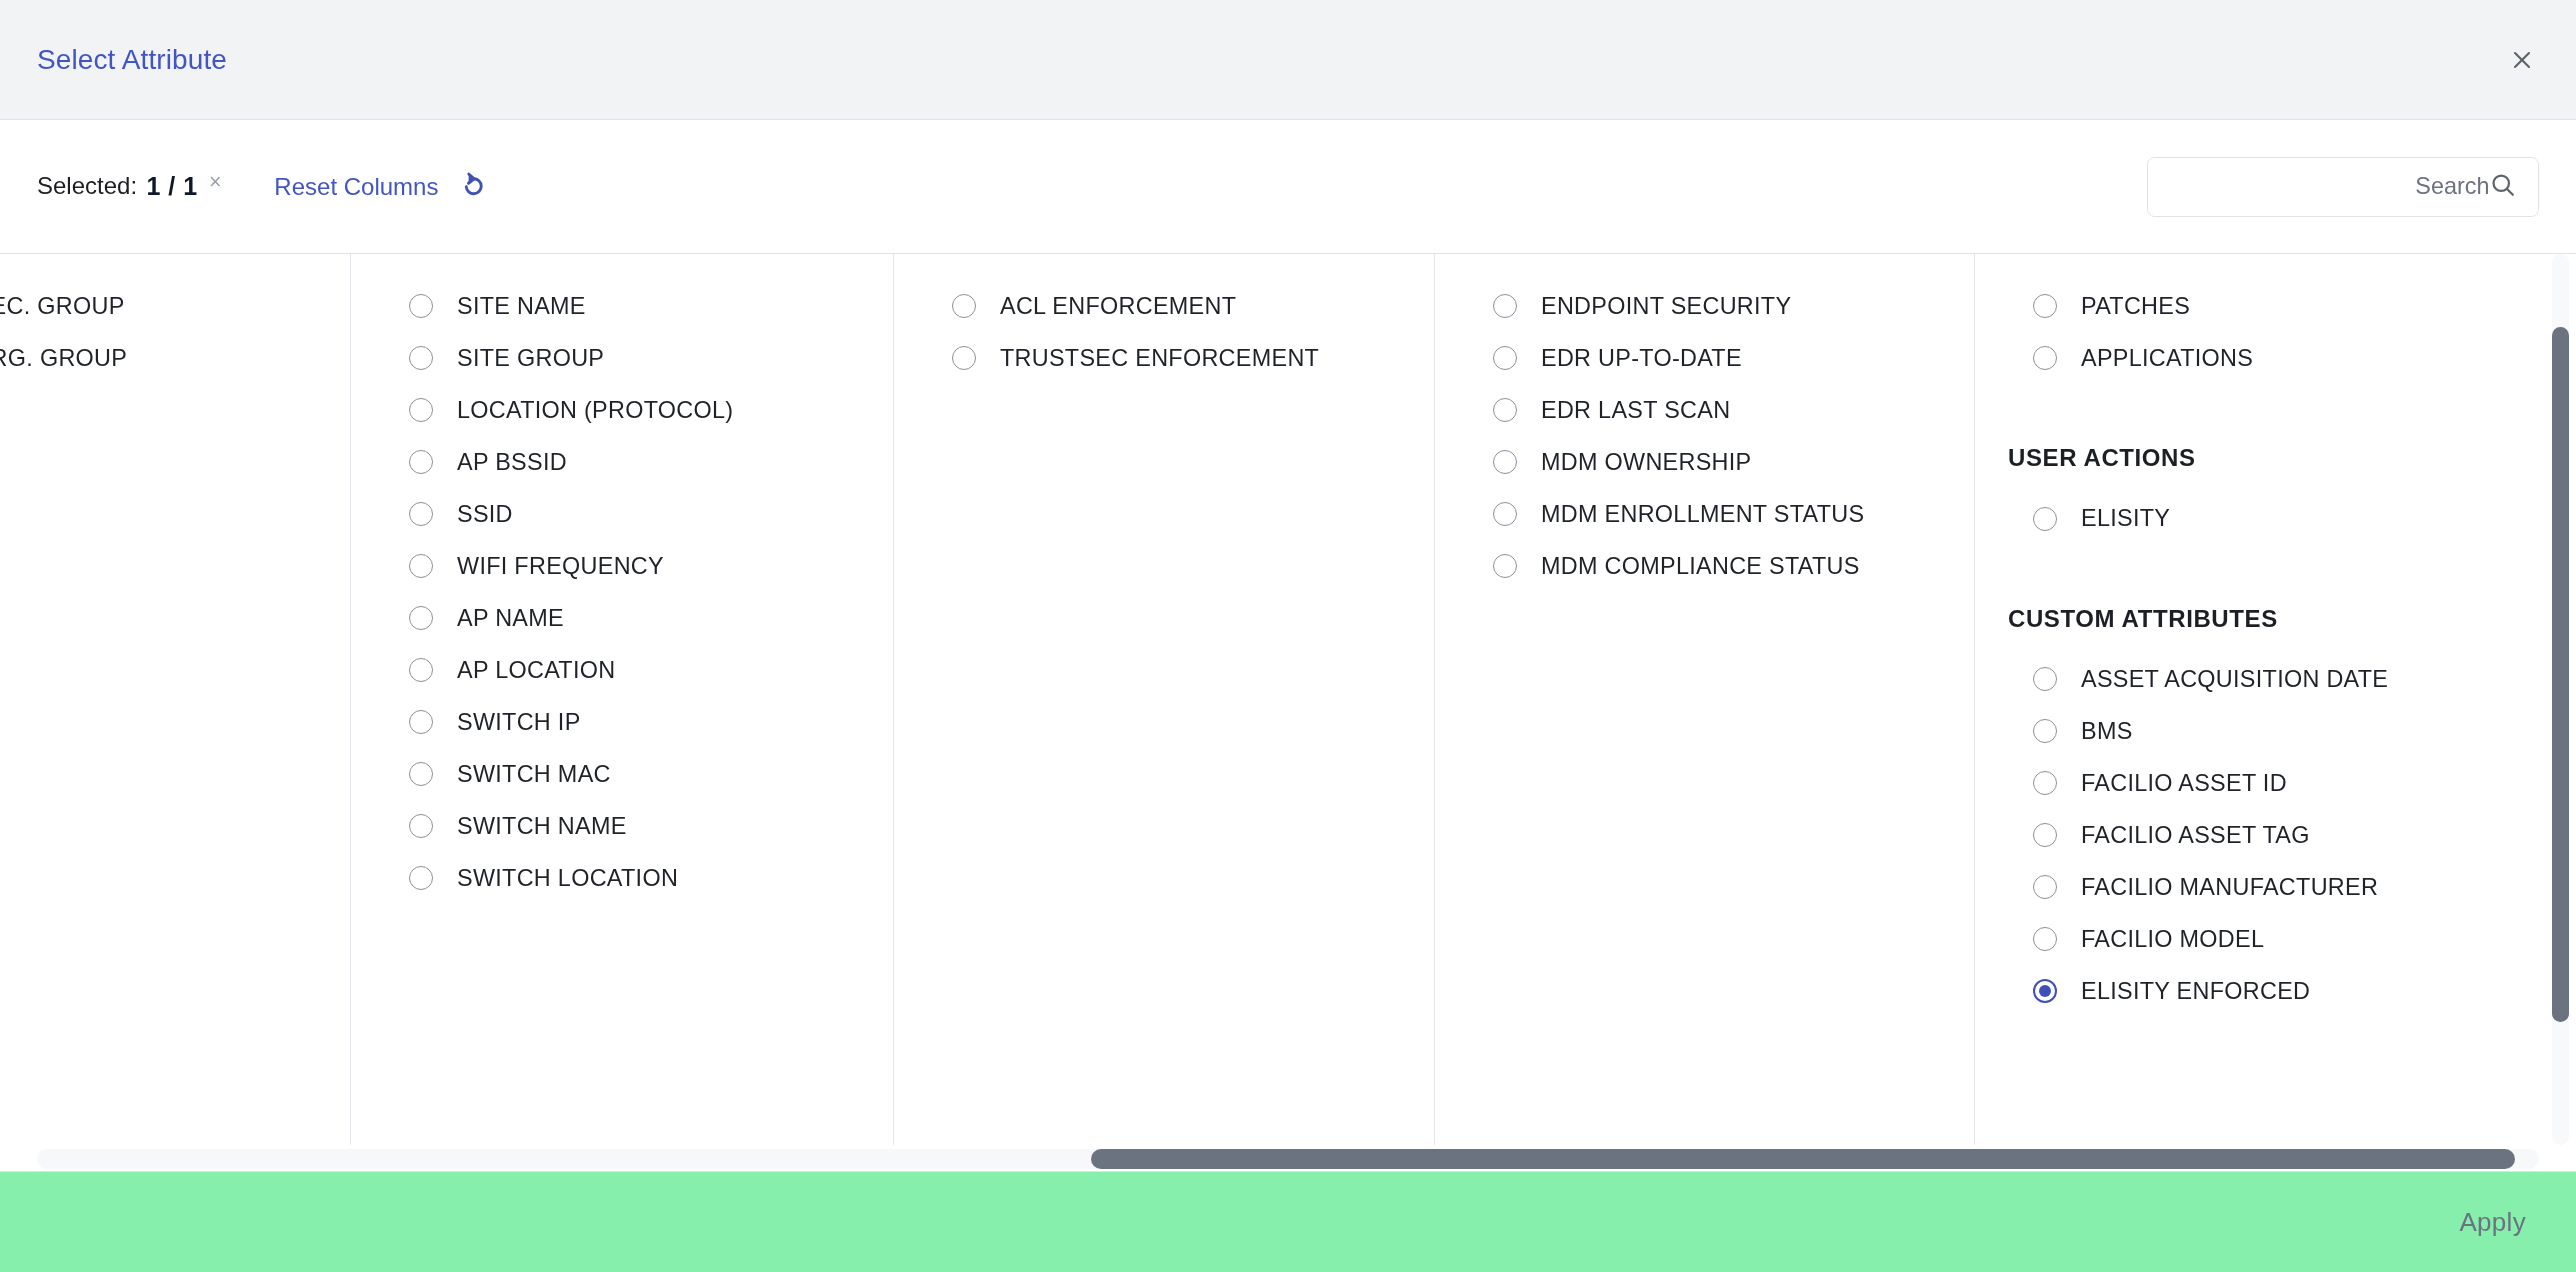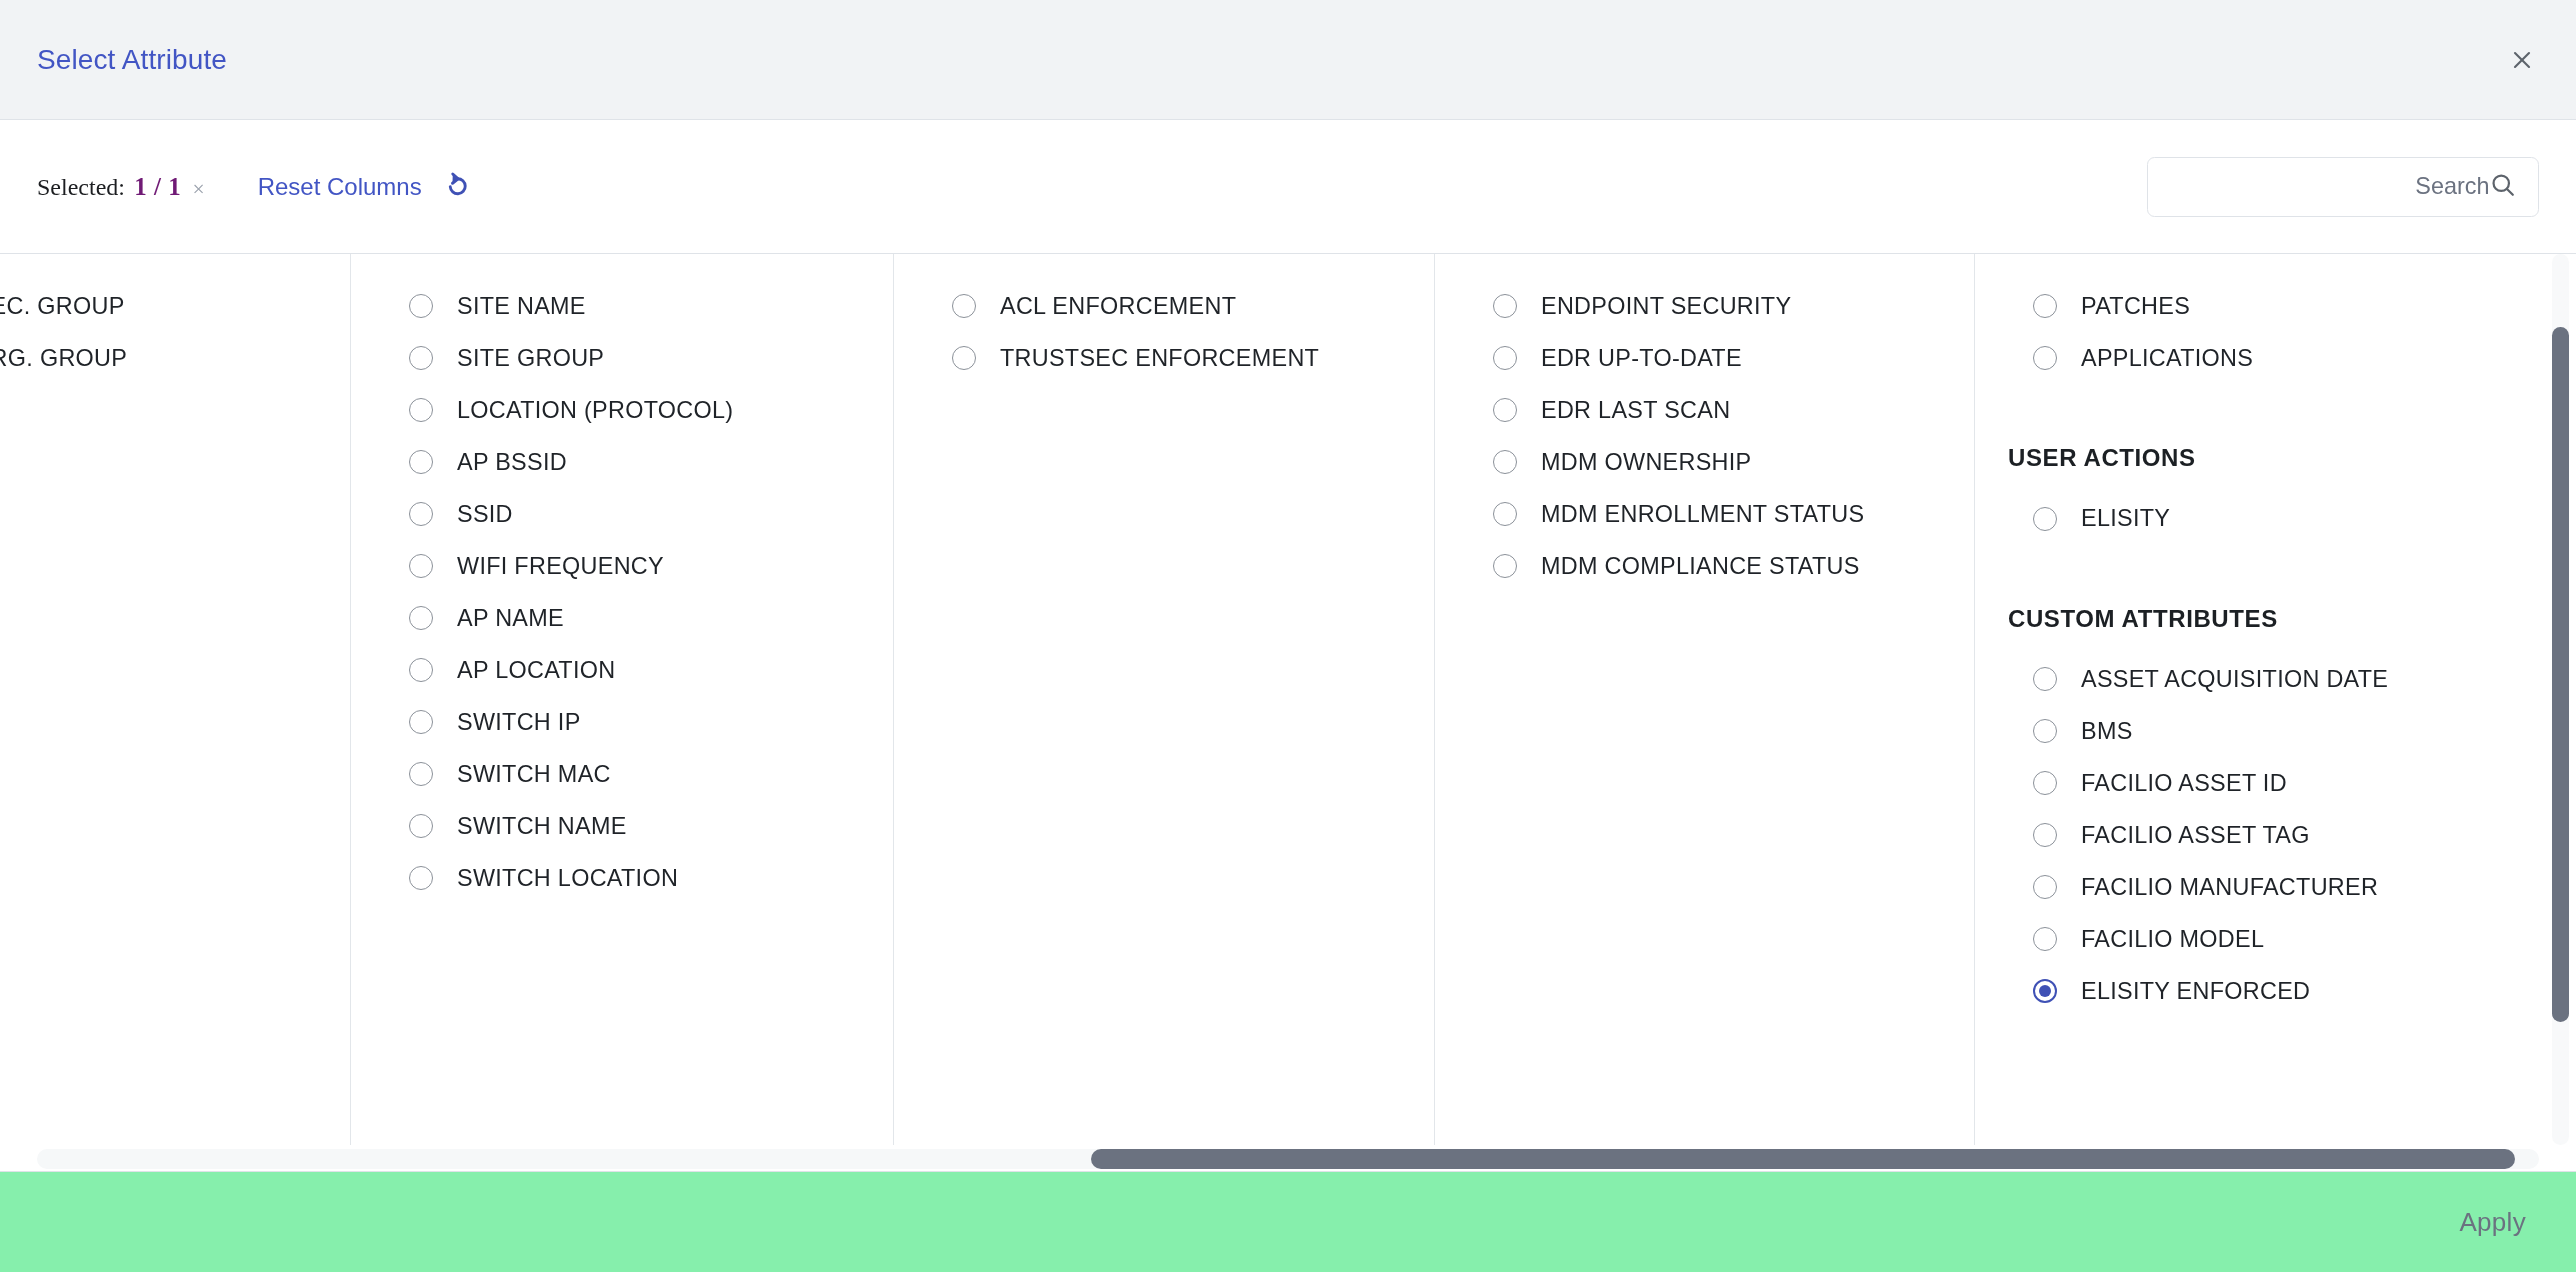--- a/index.html
+++ b/index.html
@@ -61,29 +61,28 @@
     flex: 0 0 134px;
     background: #ffffff;
     border-bottom: 1.9px solid #dfe3e8;
     display: flex;
     align-items: center;
     padding: 0 37px;
     position: relative;
   }
   .selected-group {
     display: flex;
-    align-items: flex-end;
+    align-items: flex-start;
     gap: 9.4px;
     font-size: 24px;
     color: #1c1e21;
-    font-family: Liberation Serif, serif;
   }
   .selected-label { color: #1c1e21; font-size: 24px; }
   .selected-count {
-    color: #701a75;
+    color: #0f172a;
     font-weight: bold;
     font-size: 25px;
     letter-spacing: 0.5px;
   }
   .selected-clear {
     color: #9aa1ac;
     font-size: 21.5px;
     cursor: pointer;
     line-height: 1;
     padding: 0 1.9px;

